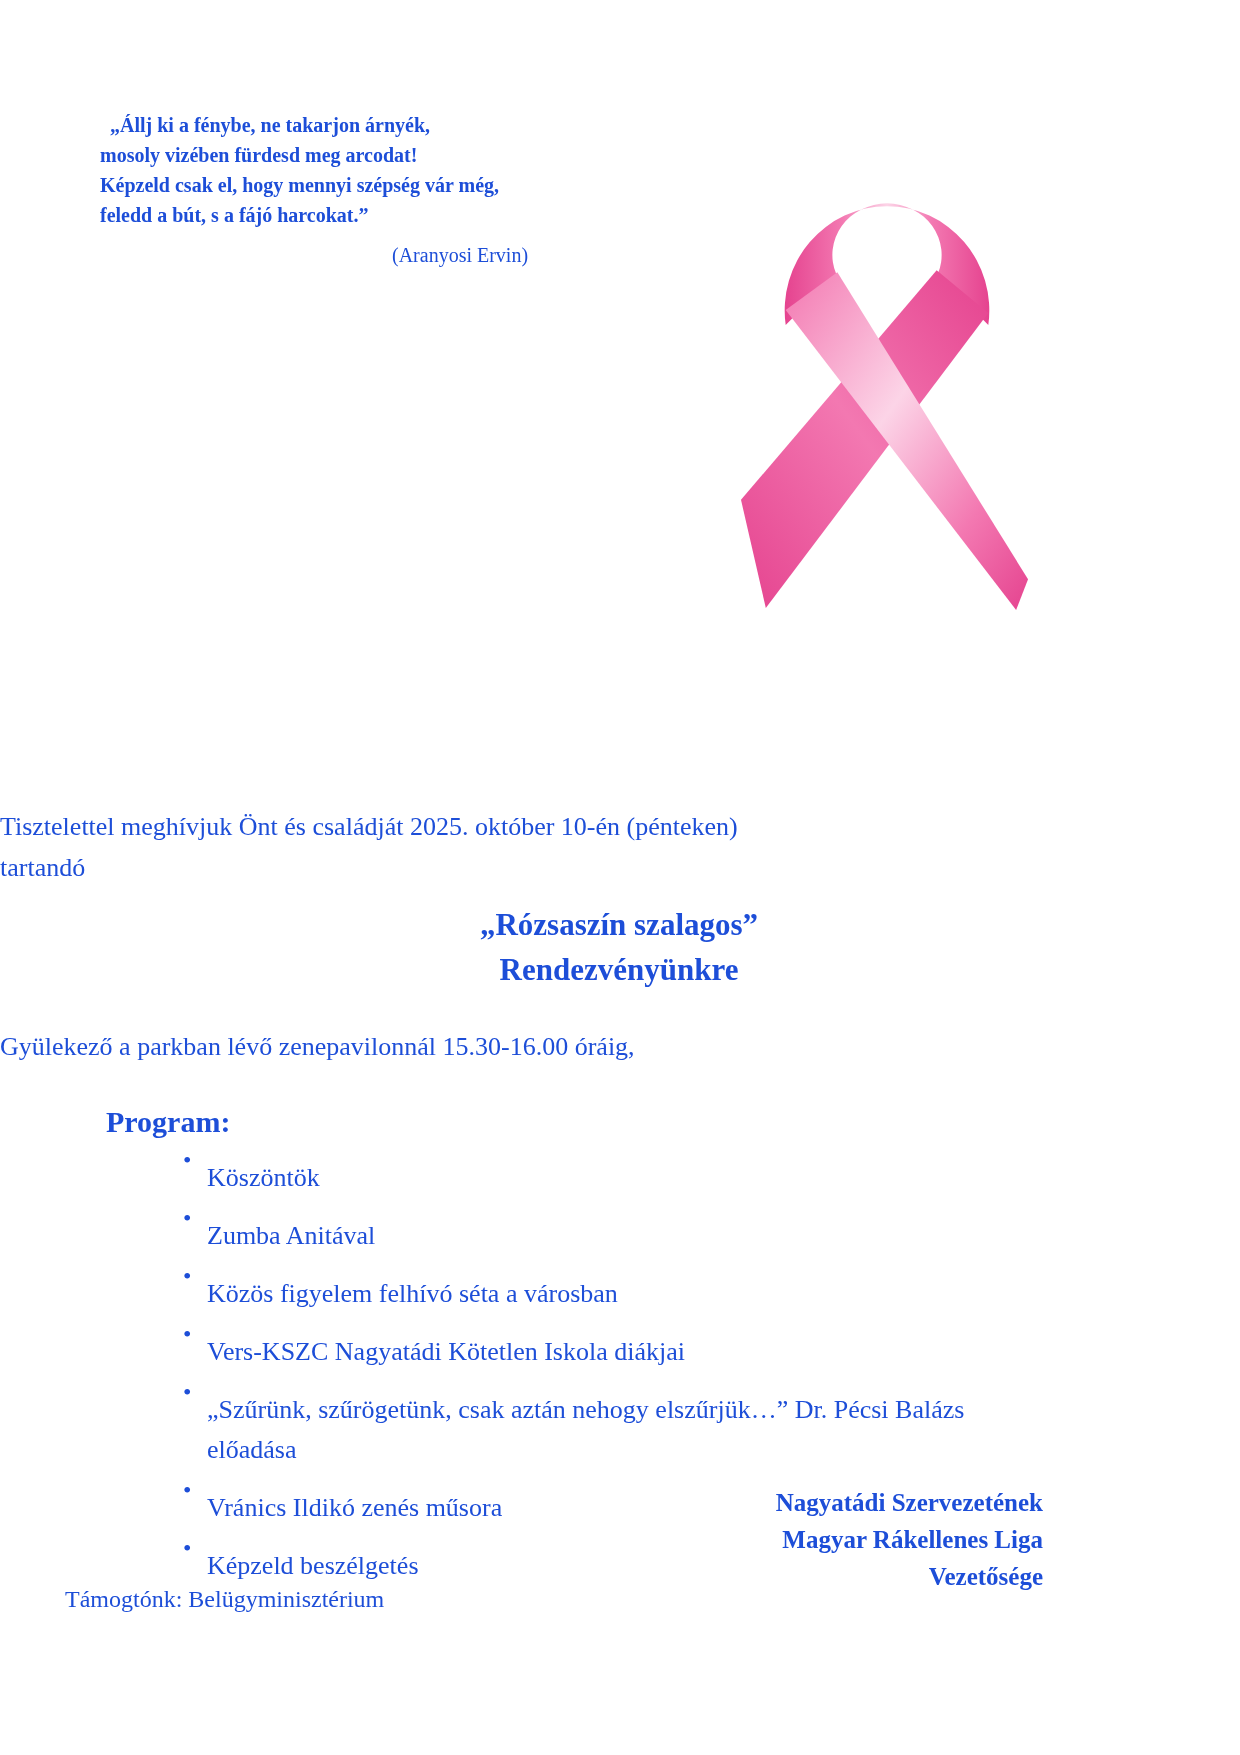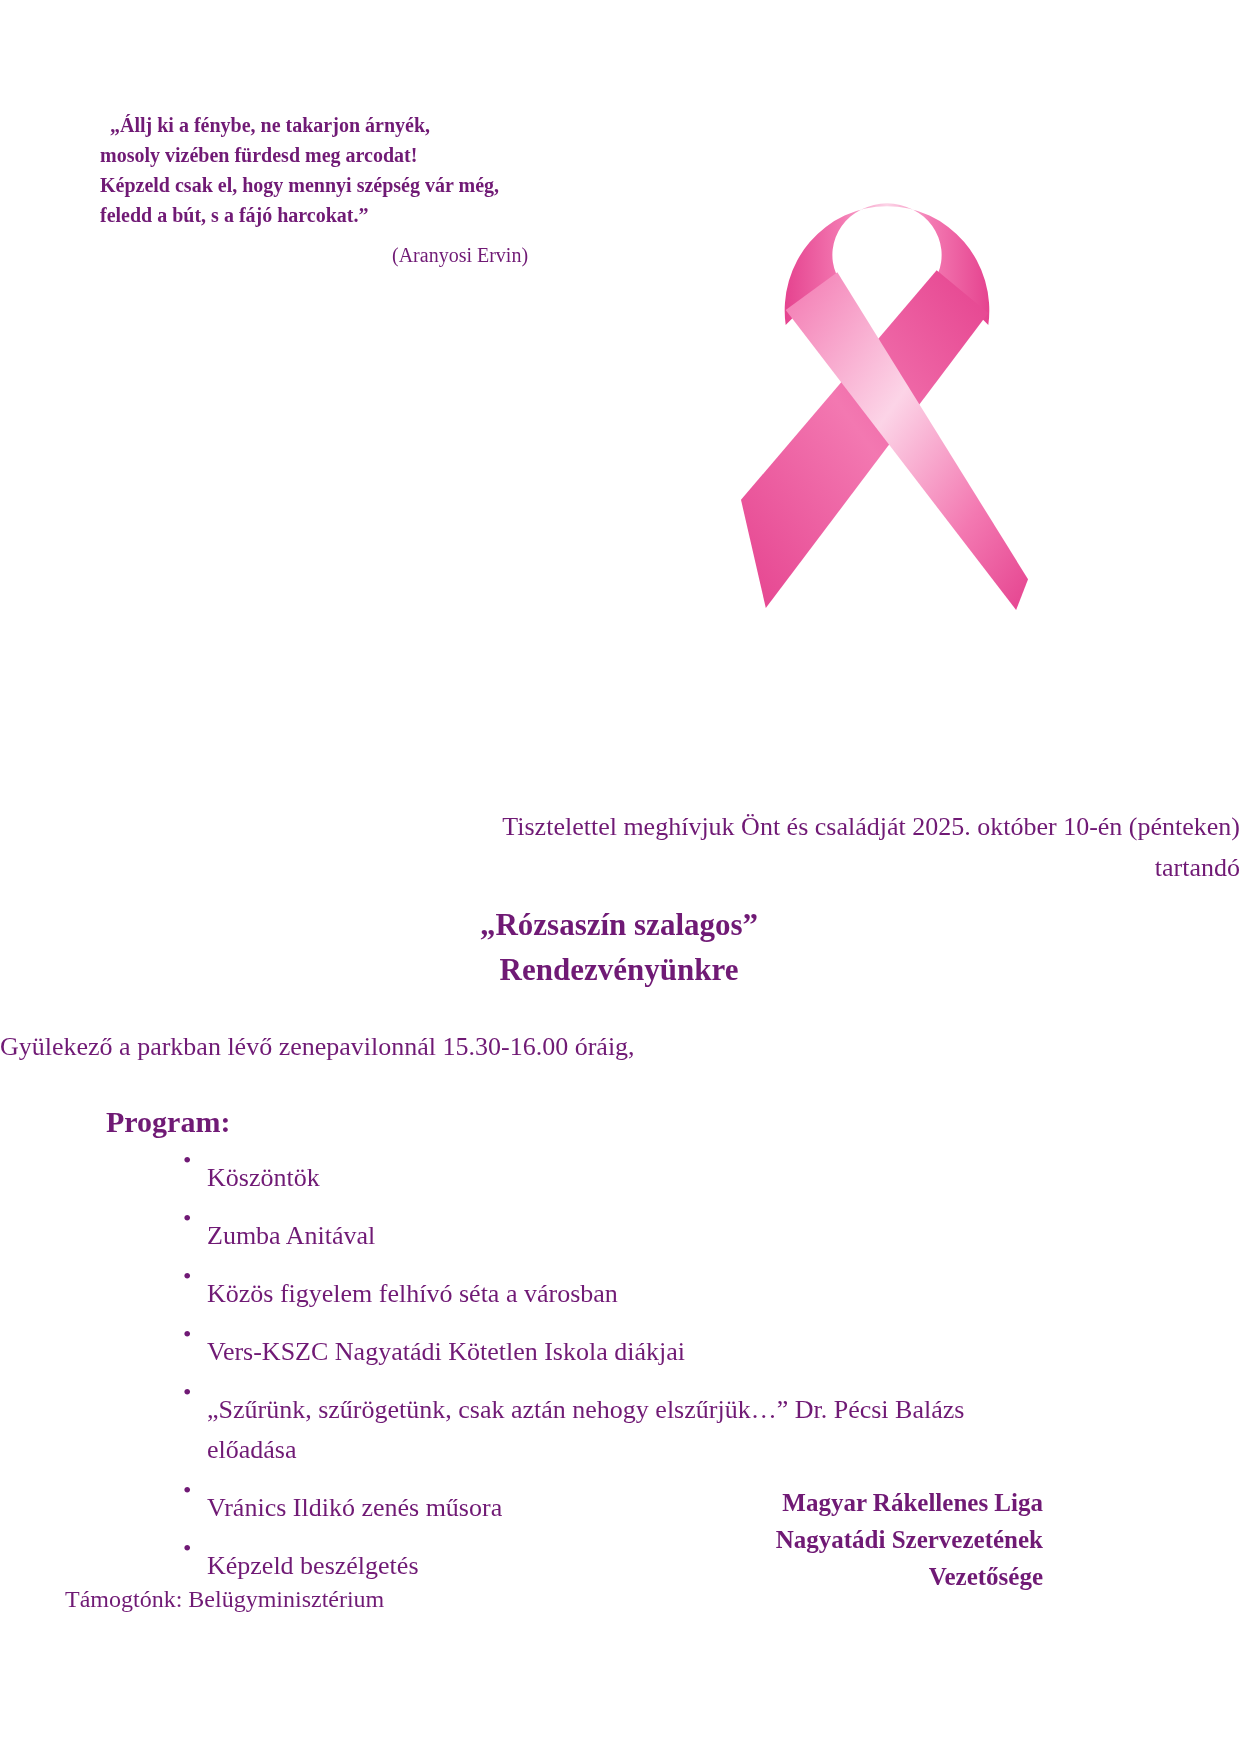--- a/index.html
+++ b/index.html
@@ -2,21 +2,21 @@
 <html><head>
 <meta charset="utf-8">
 <style>
   html, body { margin: 0; padding: 0; background: #ffffff; }
   .page {
     position: relative;
     width: 1240px;
     height: 1755px;
     background: #ffffff;
     font-family: "Liberation Serif", serif;
-    color: #701a75;
+    color: #1d4ed8;
     overflow: hidden;
   }
   .abs { position: absolute; }
 
   
   .quote {
     left: 100px; top: 110px;
     font-size: 20px; font-weight: bold;
     line-height: 30px;
     width: 470px;
@@ -27,21 +27,21 @@
     font-size: 20px; font-weight: normal;
     line-height: 30px;
   }
 
   
   .ribbon-wrap { left: 738px; top: 176px; width: 298px; height: 442px; }
 
   
   .invitation {
     left: 0; top: 806px; width: 1240px;
-    text-align: right;
+    text-align: left;
     font-size: 26px; line-height: 41px;
   }
   .event-title {
     left: 0; top: 902px; width: 1238px;
     text-align: center;
     font-size: 31px; font-weight: bold; line-height: 45px;
   }
   .meeting {
     left: 0; top: 1028px; width: 1240px;
     font-size: 26px; line-height: 38px;
@@ -159,20 +159,20 @@
       <span class="bullet">•</span>
       <span class="item-text">Vránics Ildikó zenés műsora</span>
     </li>
     <li>
       <span class="bullet">•</span>
       <span class="item-text">Képzeld beszélgetés</span>
     </li>
   </ul>
 
   <div class="abs signature">
+    <div>Nagyatádi Szervezetének</div>
     <div>Magyar Rákellenes Liga</div>
-    <div>Nagyatádi Szervezetének</div>
     <div>Vezetősége</div>
   </div>
 
   <div class="abs supporter">Támogtónk: Belügyminisztérium</div>
 
 </div>
 
 </body></html>

